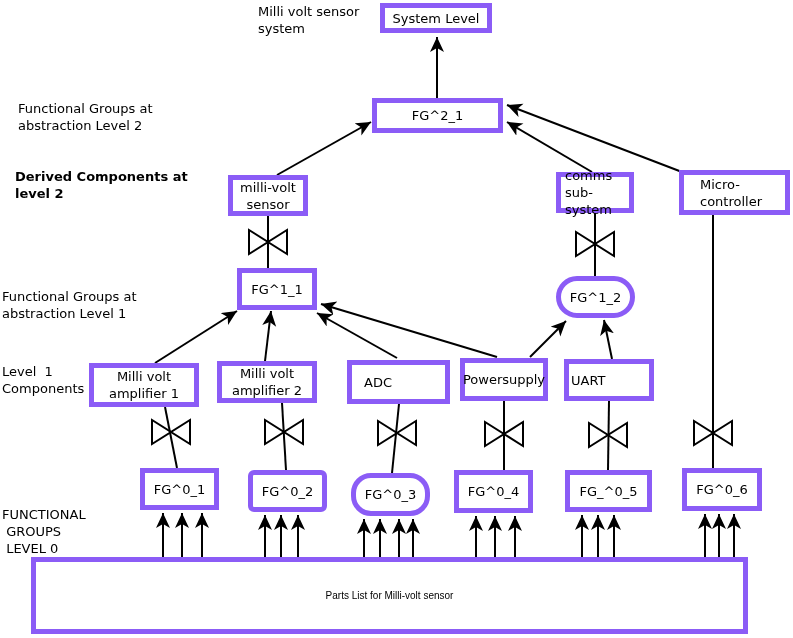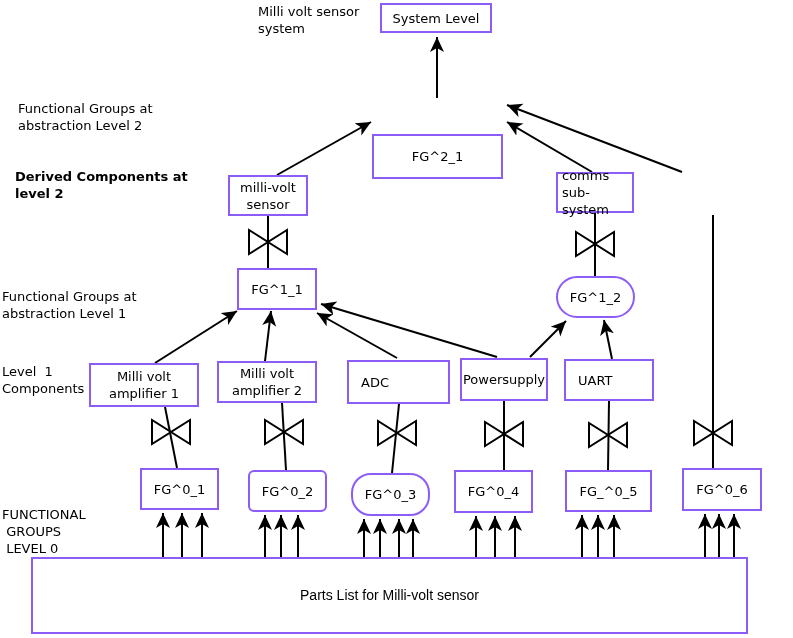--- a/index.html
+++ b/index.html
@@ -19,21 +19,21 @@
   }
   #wires {
     position: absolute;
     left: 0;
     top: 0;
     z-index: 0;
   }
   .node {
     position: absolute;
     box-sizing: border-box;
-    border: 2px solid #8b5cf6;
+    border: 5px solid #8b5cf6;
     background: #ffffff;
     display: flex;
     align-items: center;
     justify-content: center;
     text-align: center;
     white-space: pre-wrap;
     line-height: 17px;
     z-index: 1;
   }
   .node.left {
@@ -41,39 +41,39 @@
     text-align: left;
   }
   .caption {
     position: absolute;
     white-space: pre-wrap;
     line-height: 17px;
     z-index: 1;
   }
   
   .n-system   { left: 380px; top: 3px;   width: 112px; height: 30px; }
-  .n-fg2-1    { left: 372px; top: 98px;  width: 131px; height: 45px; margin-top: 36px; }
+  .n-fg2-1    { left: 372px; top: 98px;  width: 131px; height: 35px; }
   .n-sensor   { left: 228px; top: 175px; width: 80px;  height: 41px; }
   .n-comms    { left: 556px; top: 172px; width: 78px;  height: 41px; padding-left: 4px; }
   .n-micro    { left: 679px; top: 170px; width: 111px; height: 45px; padding-left: 16px; }
   .n-fg1-1    { left: 237px; top: 268px; width: 80px;  height: 42px; }
   .n-fg1-2    { left: 556px; top: 276px; width: 79px;  height: 42px; border-radius: 21px; }
   .n-amp1     { left: 89px;  top: 363px; width: 110px; height: 44px; }
   .n-amp2     { left: 217px; top: 361px; width: 100px; height: 42px; }
   .n-adc      { left: 347px; top: 360px; width: 103px; height: 44px; padding-left: 12px; }
   .n-ps       { left: 460px; top: 358px; width: 88px;  height: 43px; }
-  .n-uart     { left: 564px; top: 359px; width: 90px;  height: 42px; padding-left: 12px; }
+  .n-uart     { left: 564px; top: 359px; width: 90px;  height: 42px; padding-left: 2px; }
   .n-fg0-1    { left: 140px; top: 468px; width: 79px;  height: 42px; }
   .n-fg0-2    { left: 248px; top: 470px; width: 79px;  height: 42px; border-radius: 6px; }
   .n-fg0-3    { left: 351px; top: 473px; width: 79px;  height: 43px; border-radius: 20px; }
   .n-fg0-4    { left: 454px; top: 470px; width: 79px;  height: 43px; }
   .n-fg0-5    { left: 565px; top: 470px; width: 87px;  height: 42px; }
   .n-fg0-6    { left: 682px; top: 468px; width: 80px;  height: 43px; }
   .n-parts    { left: 31px;  top: 557px; width: 717px; height: 77px;
-                font-family: "Liberation Sans", sans-serif; font-size: 14px; }
+                font-family: "Liberation Sans", sans-serif; font-size: 10px; }
   
   .c-system   { left: 258px; top: 3px; }
   .c-fgl2     { left: 18px;  top: 100px; }
   .c-derived  { left: 15px;  top: 168px; font-weight: bold; }
   .c-fgl1     { left: 2px;   top: 288px; }
   .c-l1comp   { left: 2px;   top: 363px; }
   .c-fgl0     { left: 2px;   top: 471px; margin-top: 35px; }
 </style>
 </head>
 <body>
@@ -169,20 +169,22 @@
   <div class="caption c-fgl0">FUNCTIONAL
  GROUPS
  LEVEL 0</div>
 
   <div class="node n-system">System Level</div>
   <div class="node n-fg2-1">FG^2_1</div>
   <div class="node n-sensor">milli-volt
 sensor</div>
   <div class="node n-comms left">comms
 sub-system</div>
+  <div class="node n-micro left">Micro-
+controller</div>
   <div class="node n-fg1-1">FG^1_1</div>
   <div class="node n-fg1-2">FG^1_2</div>
   <div class="node n-amp1">Milli volt
 amplifier 1</div>
   <div class="node n-amp2">Milli volt
 amplifier 2</div>
   <div class="node n-adc left">ADC</div>
   <div class="node n-ps">Powersupply</div>
   <div class="node n-uart left">UART</div>
   <div class="node n-fg0-1">FG^0_1</div>

